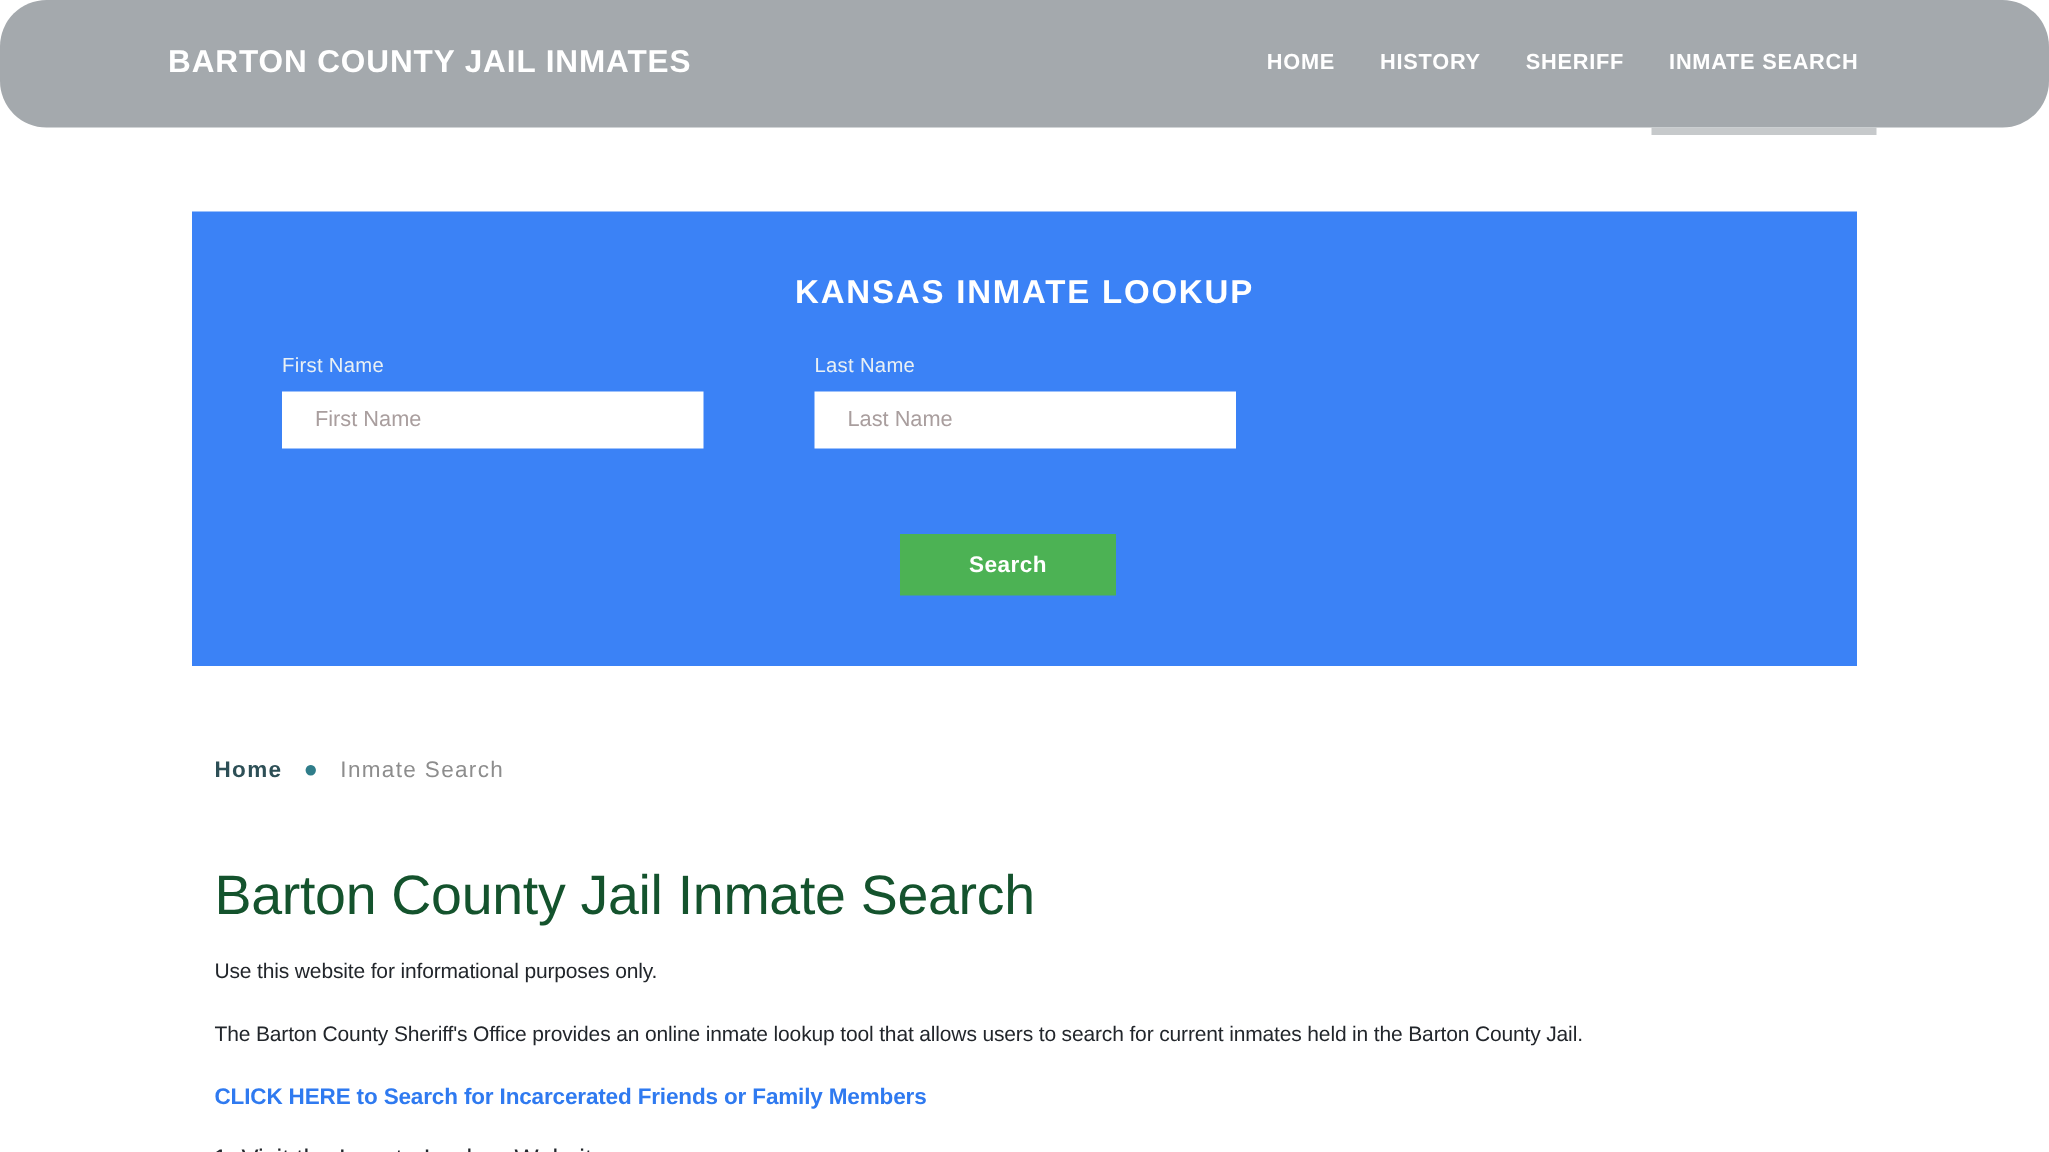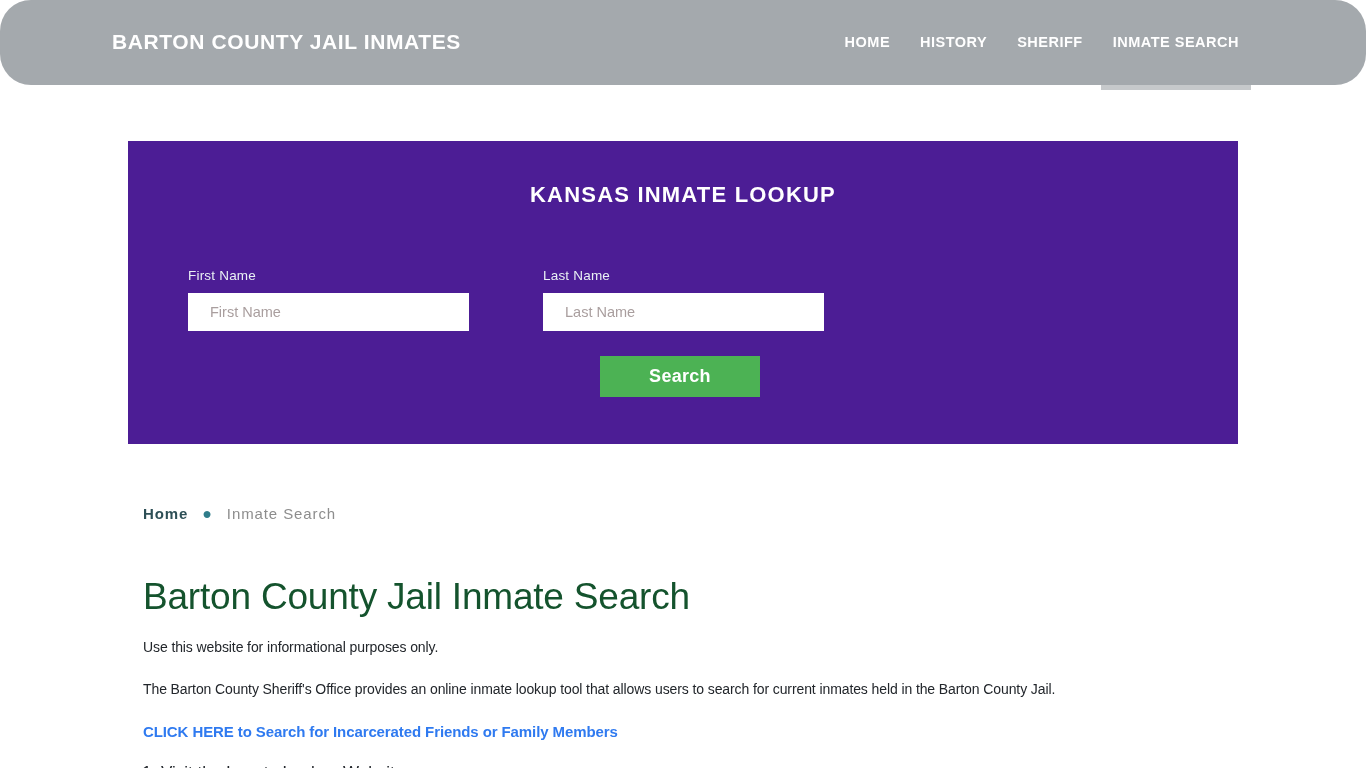--- a/index.html
+++ b/index.html
@@ -76,38 +76,37 @@
     background: #c6c9cb;
   }
 
   
   .search-panel {
     position: absolute;
     left: 128px;
     top: 141px;
     width: 1110px;
     height: 303px;
-    background: #4c1d95;
+    background: #3b82f6;
   }
   .panel-title {
     position: absolute;
     left: 0;
     top: 41px;
     width: 1110px;
     text-align: center;
     font-size: 22px;
     font-weight: bold;
     letter-spacing: 1.2px;
     color: #ffffff;
     text-transform: uppercase;
   }
   .field-group {
     position: absolute;
     top: 95px;
-    margin-top: 32px;
   }
   .field-group.g1 { left: 60px;  width: 281px; }
   .field-group.g2 { left: 415px; width: 281px; }
   .field-group.g3 { left: 770px; width: 281px; }
 
   .field-label {
     display: block;
     margin-bottom: 10px;
     font-size: 13.5px;
     color: #e9f0f4;
@@ -135,28 +134,28 @@
     opacity: 1;
   }
   .field-select {
     cursor: pointer;
     color: #3d4b52;
   }
   .search-button {
     position: absolute;
     left: 472px;
     top: 215px;
-    width: 160px;
+    width: 144px;
     height: 41px;
     border: 0;
     border-radius: 0;
     background: #4cb254;
     color: #ffffff;
     font-family: "Liberation Sans", sans-serif;
-    font-size: 18px;
+    font-size: 15px;
     font-weight: bold;
     letter-spacing: 0.3px;
     cursor: pointer;
   }
 
   
   .breadcrumb {
     position: absolute;
     left: 143px;
     top: 505px;

